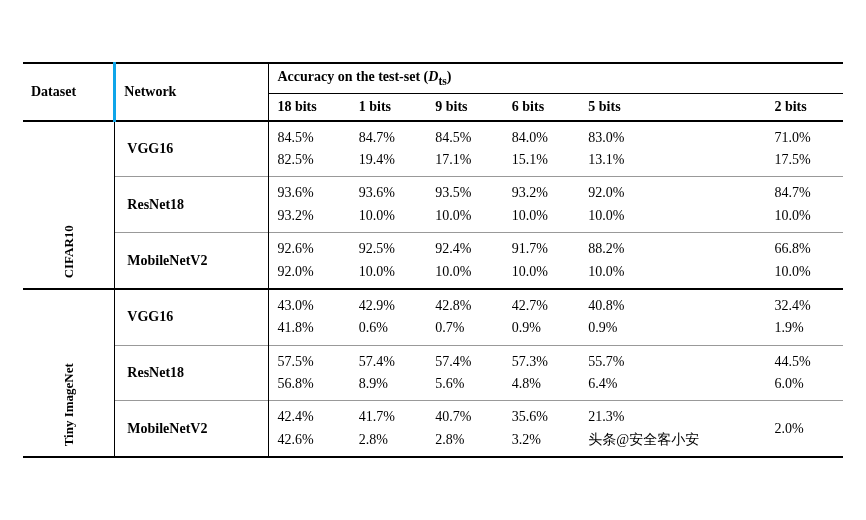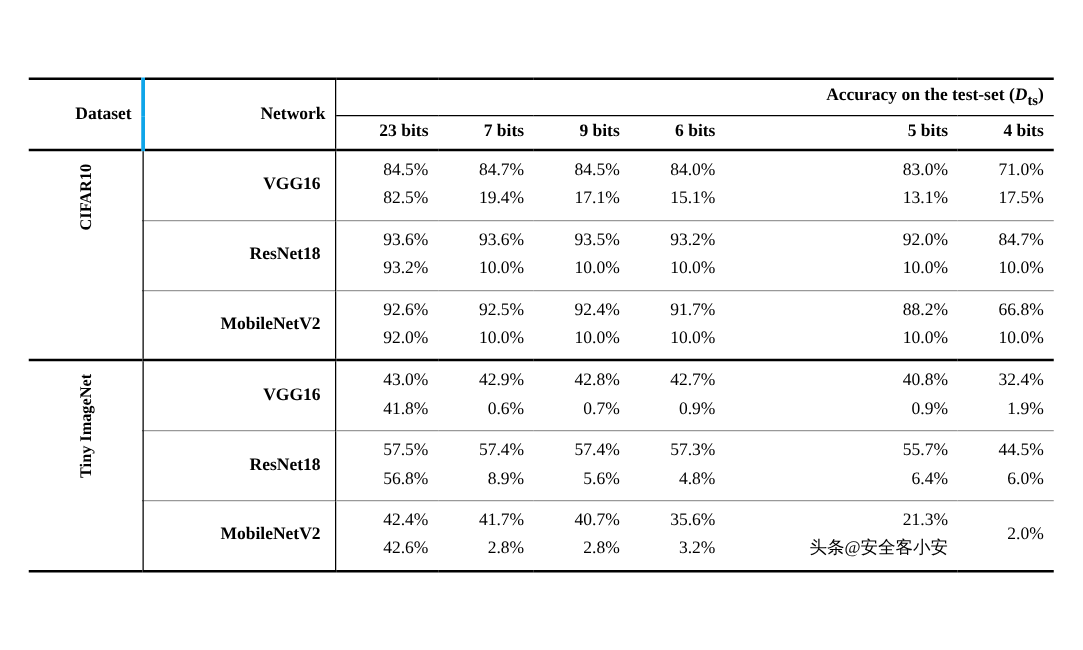--- a/index.html
+++ b/index.html
@@ -16,21 +16,21 @@
     .table-wrapper {
       width: 820px;
     }
     table {
       width: 100%;
       border-collapse: collapse;
       font-size: 14px;
     }
     th, td {
       padding: 5px 8px;
-      text-align: right;
+      text-align: left;
       vertical-align: middle;
     }
     thead th {
       font-weight: bold;
     }
     .header-row-top th {
       border-top: 2px solid #000;
     }
     .header-row-bits th {
       border-bottom: 1.5px solid #000;
@@ -62,26 +62,26 @@
   <table>
     <thead>
       <tr class="header-row-top">
         <th rowspan="2" style="border-right:3px solid #0ea5e9; border-bottom:1px solid #000;">Dataset</th>
         <th rowspan="2" style="border-right:1px solid #000; border-bottom:1px solid #000;">Network</th>
         <th colspan="6" style="border-left:1px solid #000; border-bottom:1px solid #000;">
           Accuracy on the test-set (<em>D</em><sub>ts</sub>)
         </th>
       </tr>
       <tr class="header-row-bits">
-        <th>23 bits</th>
-        <th>7 bits</th>
+        <th>18 bits</th>
+        <th>1 bits</th>
         <th>9 bits</th>
         <th>6 bits</th>
         <th>5 bits</th>
-        <th>4 bits</th>
+        <th>2 bits</th>
       </tr>
     </thead>
     <tbody id="table-body">
     <tr style="border-top: 2px solid rgb(0, 0, 0);">
           <td rowspan="3" class="dataset-cell">CIFAR10</td>
           <td class="network-cell" style="border-top: 2px solid rgb(0, 0, 0);">VGG16</td>
           <td class="accuracy-cell" style="border-top: 2px solid rgb(0, 0, 0);">84.5%<br>82.5%</td>
           <td class="accuracy-cell" style="border-top: 2px solid rgb(0, 0, 0);">84.7%<br>19.4%</td>
           <td class="accuracy-cell" style="border-top: 2px solid rgb(0, 0, 0);">84.5%<br>17.1%</td>
           <td class="accuracy-cell" style="border-top: 2px solid rgb(0, 0, 0);">84.0%<br>15.1%</td>

